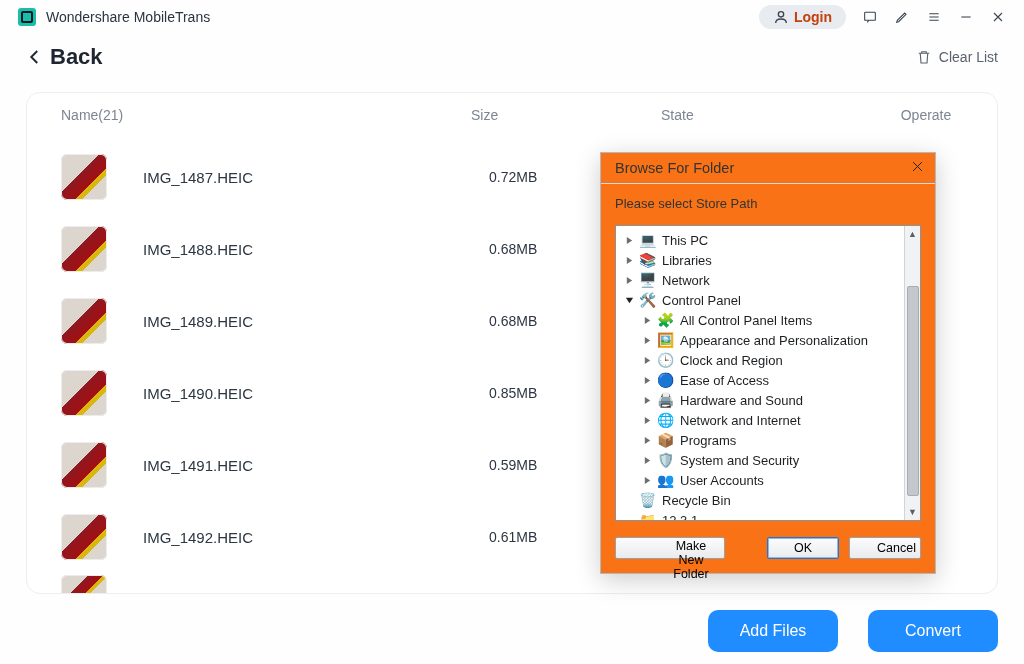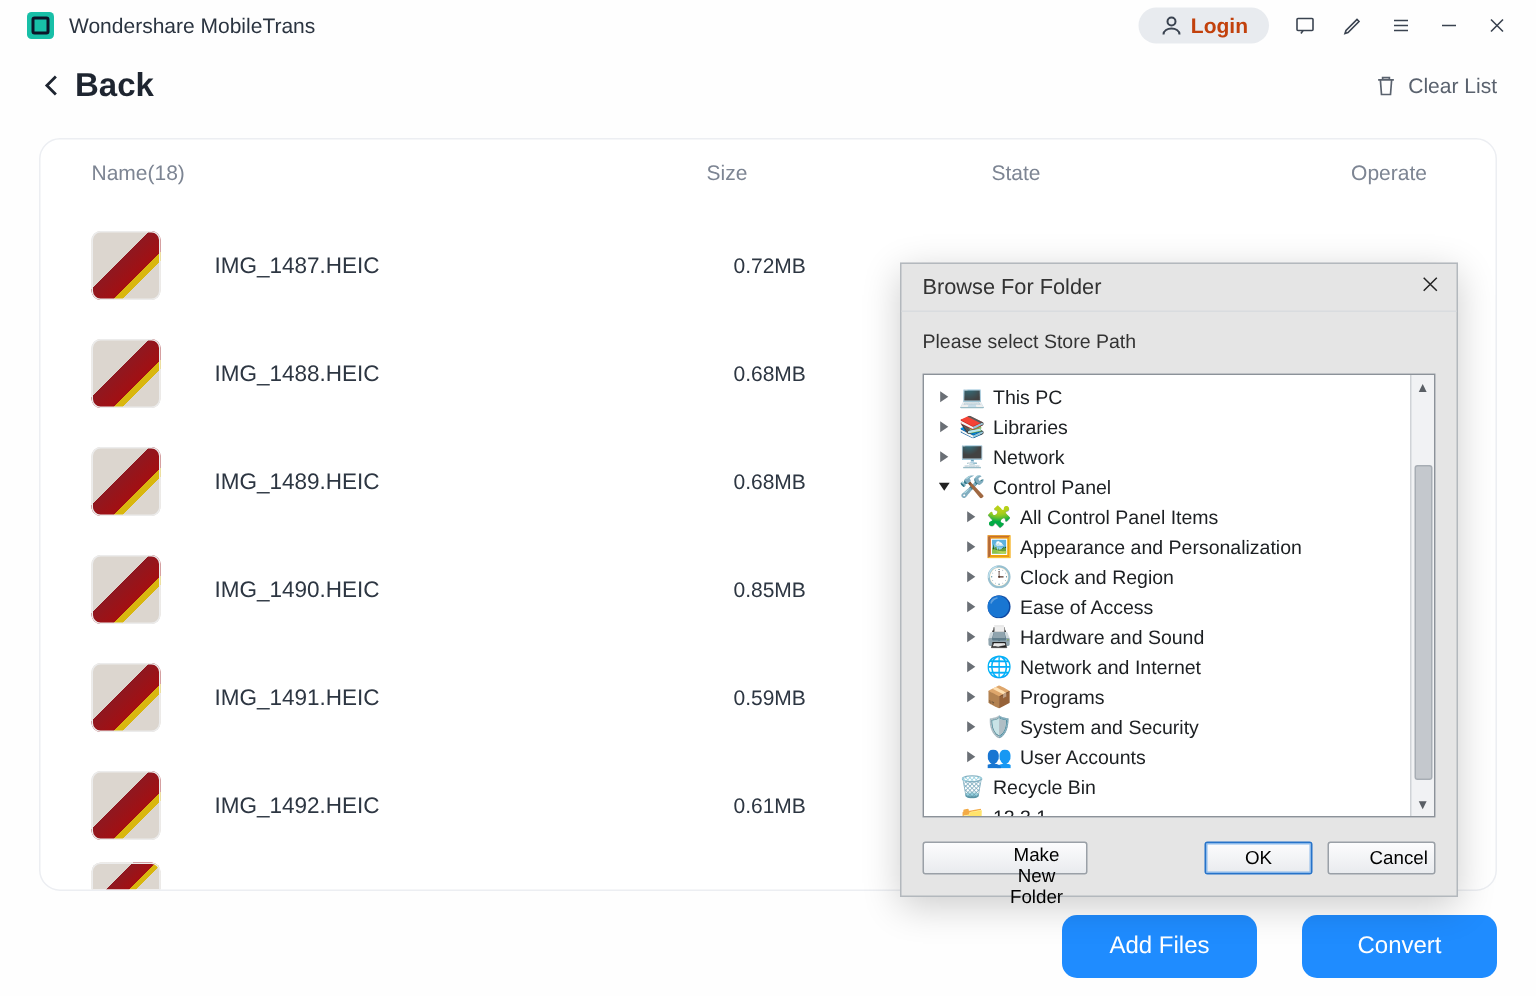--- a/index.html
+++ b/index.html
@@ -35,21 +35,21 @@
   .thumb { width:46px; height:46px; border-radius:6px; background: linear-gradient(135deg,#dcd6cf 0%,#dcd6cf 42%,#8f1820 42%,#a30f12 65%,#d9b70f 65%,#d9b70f 72%,#dcd6cf 72%); box-shadow:0 0 0 1px #ececec inset;}
   .row7 .thumb { height:20px; border-radius:6px 6px 0 0;}
   .fname { margin-left: 36px; color:#2d3642; width: 346px; font-size: 15px;}
   .size { width: 190px; color:#2d3642; }
 
   
   .footer { position:absolute; right:26px; bottom:12px; display:flex; gap:30px; }
   .pbtn { width:130px; height:42px; border:none; border-radius:10px; background:#1f8cff; color:#fff; font-size:16px; font-weight:500; }
 
   
-  .dlg { position:absolute; left:600px; top:175px; width:372px; background:#e5e5e5; border:1px solid #b3b8bd; box-shadow:0 6px 24px rgba(0,0,0,0.20);}
+  .dlg { position:absolute; left:600px; top:152px; width:336px; background:#f97316; border:1px solid #b3b8bd; box-shadow:0 6px 24px rgba(0,0,0,0.20);}
   .dlg-title { display:flex; align-items:center; padding: 6px 10px 6px 14px; font-size: 14.5px; }
   .dlg-title-x { margin-left:auto; }
   .dlg-title-x svg{ width:15px; height:15px; stroke:#222; stroke-width:1.6; fill:none;}
   .dlg-sep { height:1px; background:#d9dcdf;}
   .dlg-instr { padding: 12px 14px 14px 14px; font-size: 13px;}
   .dlg-tree-wrap { margin: 0 14px; border:1px solid #8c9299; height:296px; position:relative; background:#fff; display:flex;}
   .dlg-tree { flex:1; padding: 4px 0; font-size:13px; overflow:hidden;}
   .node { display:flex; align-items:center; height:20px; white-space:nowrap;}
   .tw { width:14px; height:14px; display:flex; align-items:center; justify-content:center;}
   .tw svg{ width:9px; height:9px; fill:#6a6f75;}
@@ -120,21 +120,21 @@
   <div class="clear-list">
     <svg viewBox="0 0 24 24">
         <path d="M5 7h14M9 7V5h6v2M7 7l1 13h8l1-13"></path>
       </svg>
     <span>Clear List</span>
   </div>
 </div>
 
 <div class="panel">
   <div class="cols">
-    <div class="c-name">Name(18)</div>
+    <div class="c-name">Name(21)</div>
     <div class="c-size">Size</div>
     <div class="c-state">State</div>
     <div class="c-op">Operate</div>
   </div>
   <div class="rows" id="rows">
       <div class="row">
         <div class="thumb"></div>
         <div class="fname">IMG_1487.HEIC</div>
         <div class="size">0.72MB</div>
       </div>

